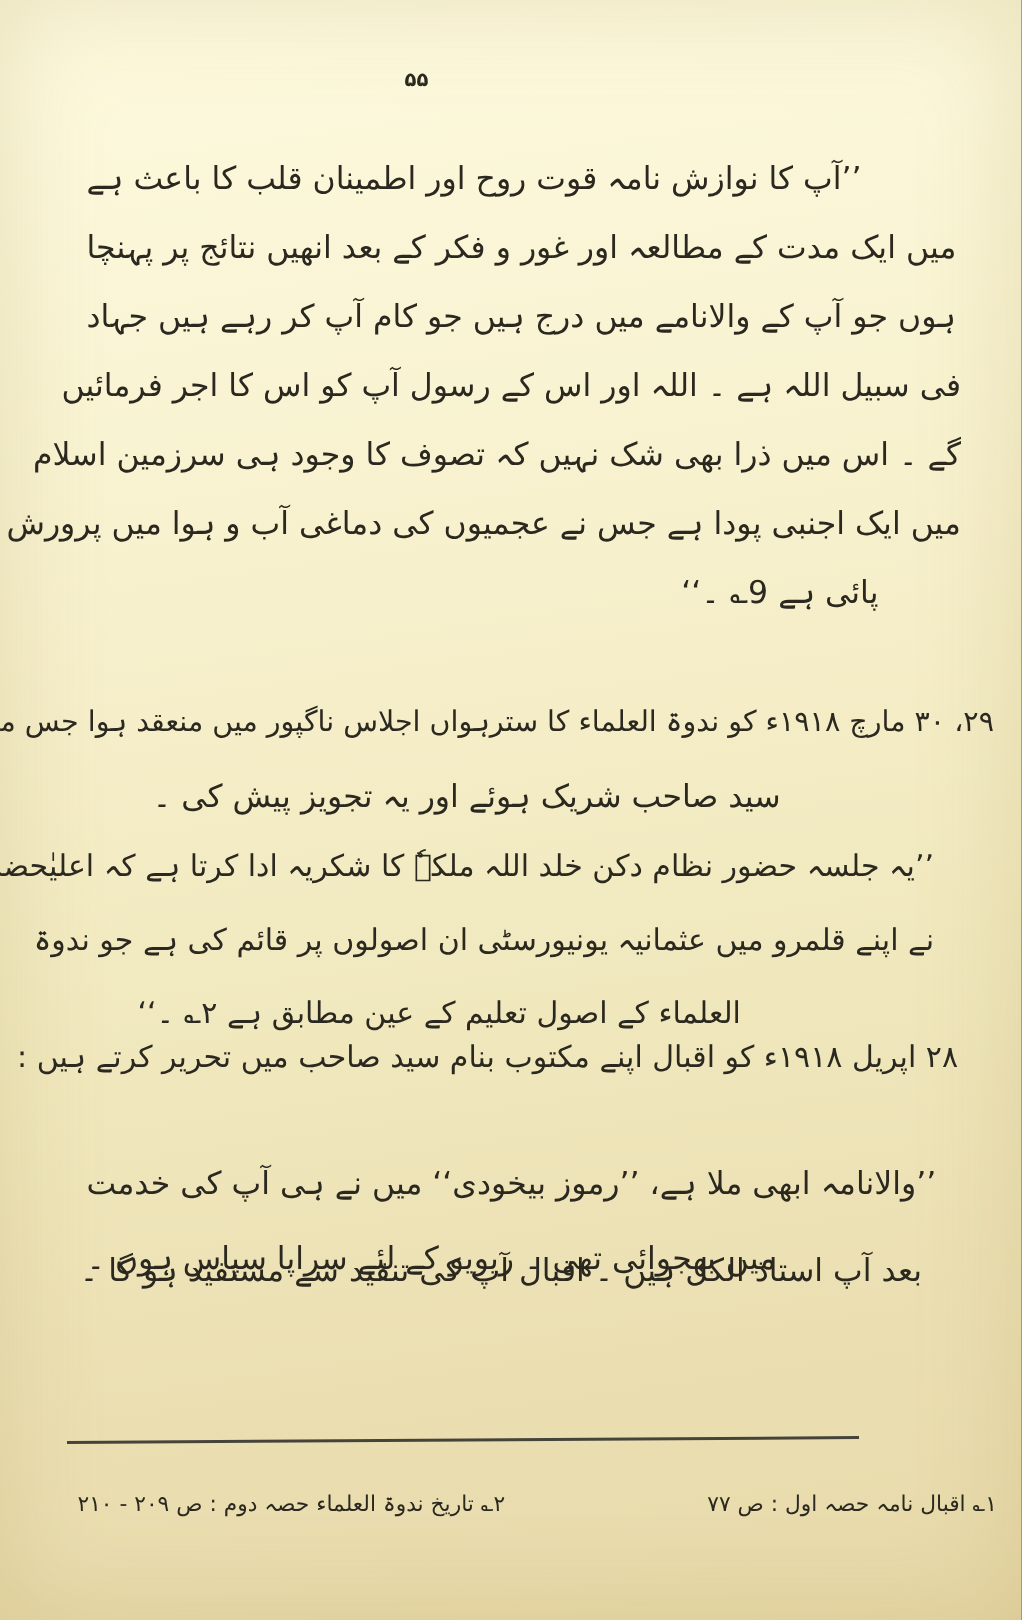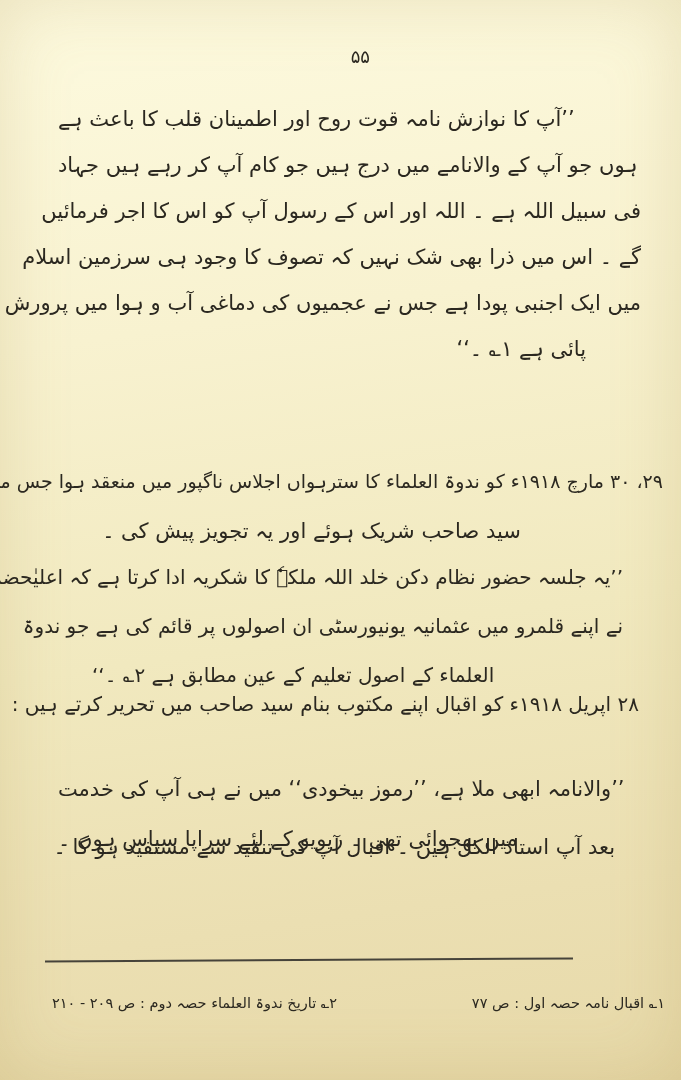--- a/index.html
+++ b/index.html
@@ -17,23 +17,23 @@
     background: linear-gradient(172deg, #fdfadf 0%, #f8f2d0 30%, #f1e9bf 58%, #ebdfb2 82%, #e7d9a9 100%);
     box-shadow: inset 0 0 70px rgba(170, 140, 70, 0.22);
     font-family: "DejaVu Sans", sans-serif;
     color: #2b2820;
   }
   .page-number {
     position: absolute;
     top: 46px;
     left: 270px;
     width: 100px;
-    text-align: right;
-    font-size: 18px;
-    font-weight: normal;
+    text-align: left;
+    font-size: 13px;
+    font-weight: bold;
     letter-spacing: 3px;
   }
   .block {
     position: absolute;
     direction: rtl;
   }
   .line {
     white-space: nowrap;
     text-align: left;
     overflow: visible;
@@ -72,25 +72,26 @@
 </style>
 </head>
 <body>
 
 <div class="page">
 
   <div class="page-number">۵۵</div>
 
   <div class="block b1">
     <div class="line">’’آپ کا نوازش نامہ قوت روح اور اطمینان قلب کا باعث ہے</div>
+    <div class="line">میں ایک مدت کے مطالعہ اور غور و فکر کے بعد انھیں نتائج پر پہنچا</div>
     <div class="line">ہوں جو آپ کے والانامے میں درج ہیں جو کام آپ کر رہے ہیں جہاد</div>
     <div class="line">فی سبیل اللہ ہے ۔ اللہ اور اس کے رسول آپ کو اس کا اجر فرمائیں</div>
     <div class="line">گے ۔ اس میں ذرا بھی شک نہیں کہ تصوف کا وجود ہی سرزمین اسلام</div>
     <div class="line">میں ایک اجنبی پودا ہے جس نے عجمیوں کی دماغی آب و ہوا میں پرورش</div>
-    <div class="line last">پائی ہے ۱؎ ۔‘‘</div>
+    <div class="line last">پائی ہے 9؎ ۔‘‘</div>
   </div>
 
   <div class="block b2">
     <div class="line">۲۹، ۳۰ مارچ ۱۹۱۸ء کو ندوۃ العلماء کا سترہواں اجلاس ناگپور میں منعقد ہوا جس میں</div>
     <div class="line cont">سید صاحب شریک ہوئے اور یہ تجویز پیش کی ۔</div>
   </div>
 
   <div class="block q1">
     <div class="line">’’یہ جلسہ حضور نظام دکن خلد اللہ ملکہٗ کا شکریہ ادا کرتا ہے کہ اعلیٰحضرت</div>
     <div class="line">نے اپنے قلمرو میں عثمانیہ یونیورسٹی ان اصولوں پر قائم کی ہے جو ندوۃ</div>

